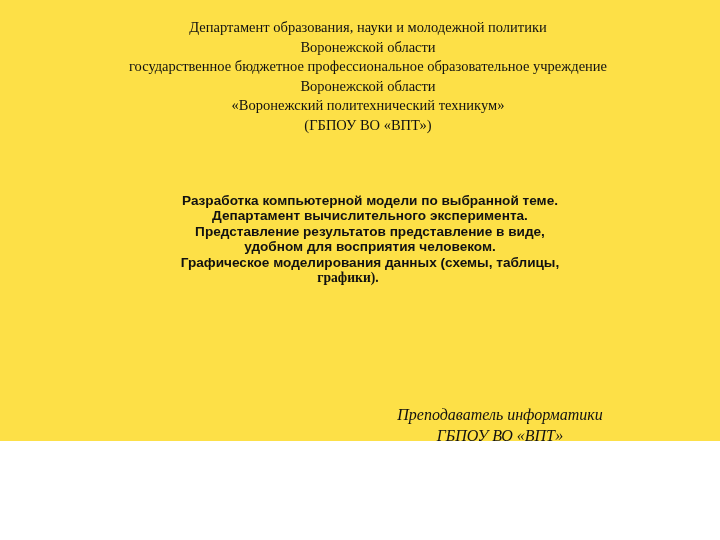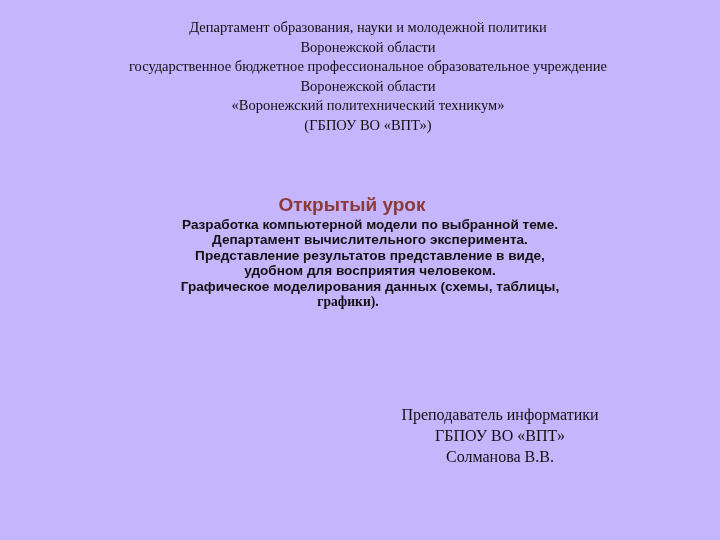--- a/index.html
+++ b/index.html
@@ -3,22 +3,22 @@
   <meta charset="utf-8">
   <style>
     html, body {
       margin: 0;
       padding: 0;
       background: #ffffff;
     }
     .slide {
       position: relative;
       width: 720px;
-      height: 540px;
-      background: #c4b5fd;
+      height: 441px;
+      background: #fde047;
       overflow: hidden;
     }
     .header {
       position: absolute;
       left: 0;
       top: 18px;
       width: 736px;
       text-align: center;
       font-family: "Liberation Serif", "DejaVu Serif", serif;
       font-size: 14.5px;
@@ -53,38 +53,38 @@
     .teacher {
       position: absolute;
       left: 340px;
       top: 404px;
       width: 320px;
       text-align: center;
       font-family: "Liberation Serif", "DejaVu Serif", serif;
       font-size: 16px;
       line-height: 21px;
       color: #111111;
+      font-style: italic;
     }
   </style>
 </head>
 <body>
 
 <div class="slide">
 
   <div class="header">
     <div>Департамент образования, науки и молодежной политики</div>
     <div>Воронежской области</div>
     <div>государственное бюджетное профессиональное  образовательное учреждение</div>
     <div>Воронежской области</div>
     <div>«Воронежский политехнический техникум»</div>
     <div>(ГБПОУ ВО «ВПТ»)</div>
   </div>
 
   <div class="lesson">
-    <div class="lesson-title">Открытый урок</div>
     <div class="lesson-body">
       <div>Разработка  компьютерной модели по выбранной теме.</div>
       <div>Департамент вычислительного эксперимента.</div>
       <div>Представление результатов  представление в виде,</div>
       <div>удобном для восприятия  человеком.</div>
       <div>Графическое моделирования данных (схемы, таблицы,</div>
       <div class="shift-left">графики).</div>
     </div>
   </div>
 

